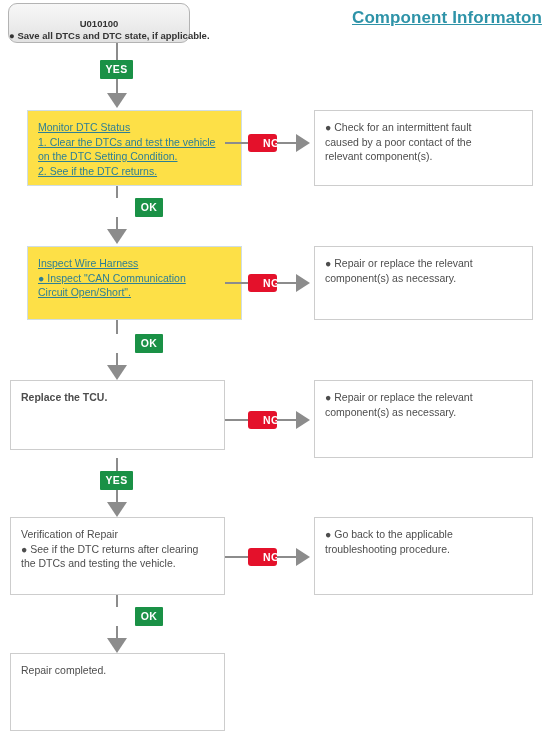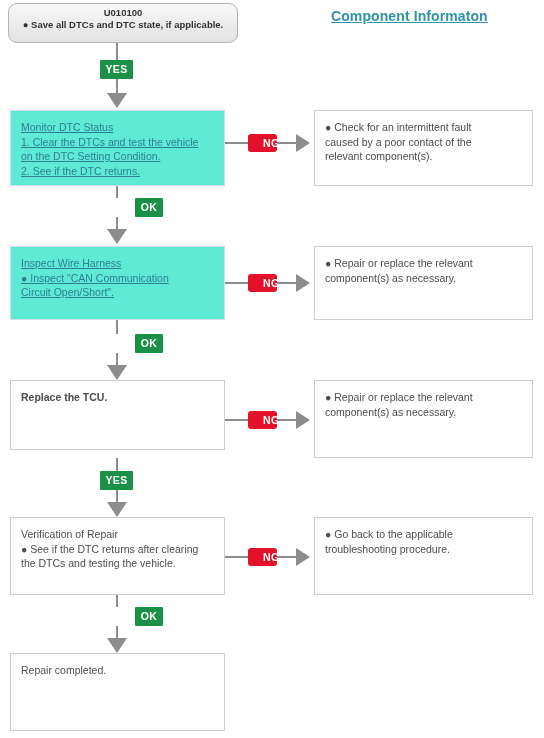--- a/index.html
+++ b/index.html
@@ -21,66 +21,67 @@
     position: relative;
     width: 544px;
     height: 738px;
   }
 
   
   .header-box {
     position: absolute;
     left: 8px;
     top: 3px;
-    width: 230px;
+    width: 182px;
     height: 40px;
     box-sizing: border-box;
     border: 1px solid #b3b3b3;
     border-radius: 9px;
     background: linear-gradient(to bottom, #f7f7f7 0%, #ececec 55%, #e2e2e2 100%);
     text-align: center;
-    padding-top: 3px;
+    padding-top: 14px;
   }
   .header-code {
     font-size: 9.5px;
     font-weight: bold;
     color: #333333;
     line-height: 12px;
   }
   .header-line {
     font-size: 9.5px;
     font-weight: bold;
     color: #333333;
     line-height: 12.5px;
     white-space: nowrap;
   }
 
   .comp-link {
     position: absolute;
-    left: 331px;
+    left: 352px;
     top: 8px;
-    font-size: 14px;
+    font-size: 17px;
     font-weight: bold;
     color: #2e93a8;
     text-decoration: underline;
     white-space: nowrap;
     letter-spacing: 0.1px;
   }
 
   
   .step-box {
     position: absolute;
     box-sizing: border-box;
     border: 1px solid #cdcdcd;
     background: #ffffff;
     padding: 9px 10px 6px 10px;
   }
   .step-box.tinted {
-    background: #5eead4;
+    background: #fde047;
     border-color: #cfdde4;
+    margin-left: 17px;
   }
   .step-box.left  { left: 10px;  width: 215px; }
   .step-box.right { left: 314px; width: 219px; }
 
   .step-text {
     font-size: 10.5px;
     line-height: 14.5px;
     color: #4d4d4d;
     white-space: pre-line;
   }

